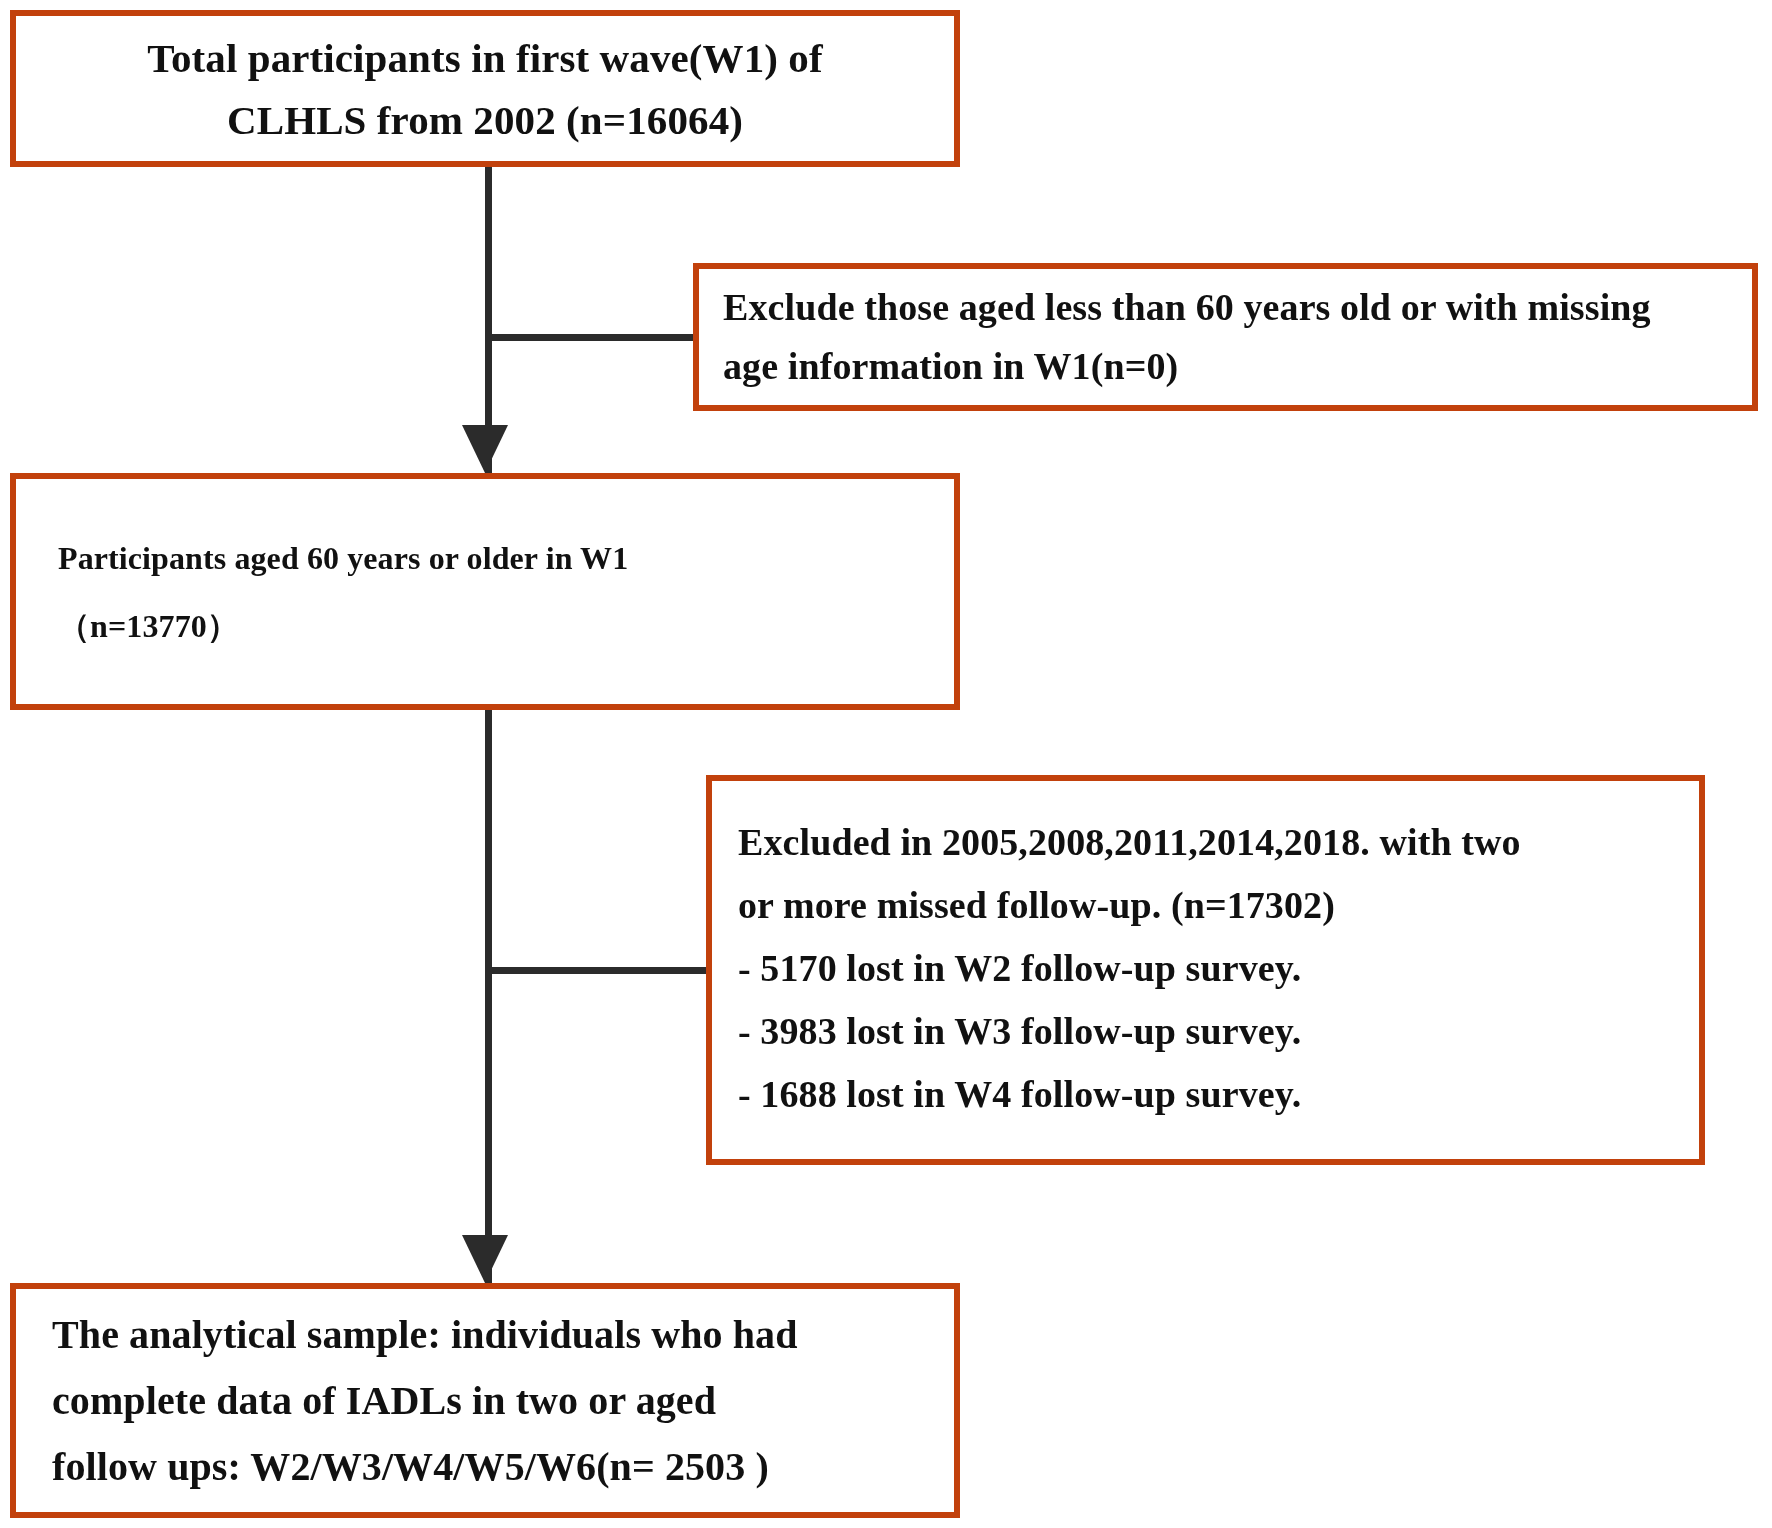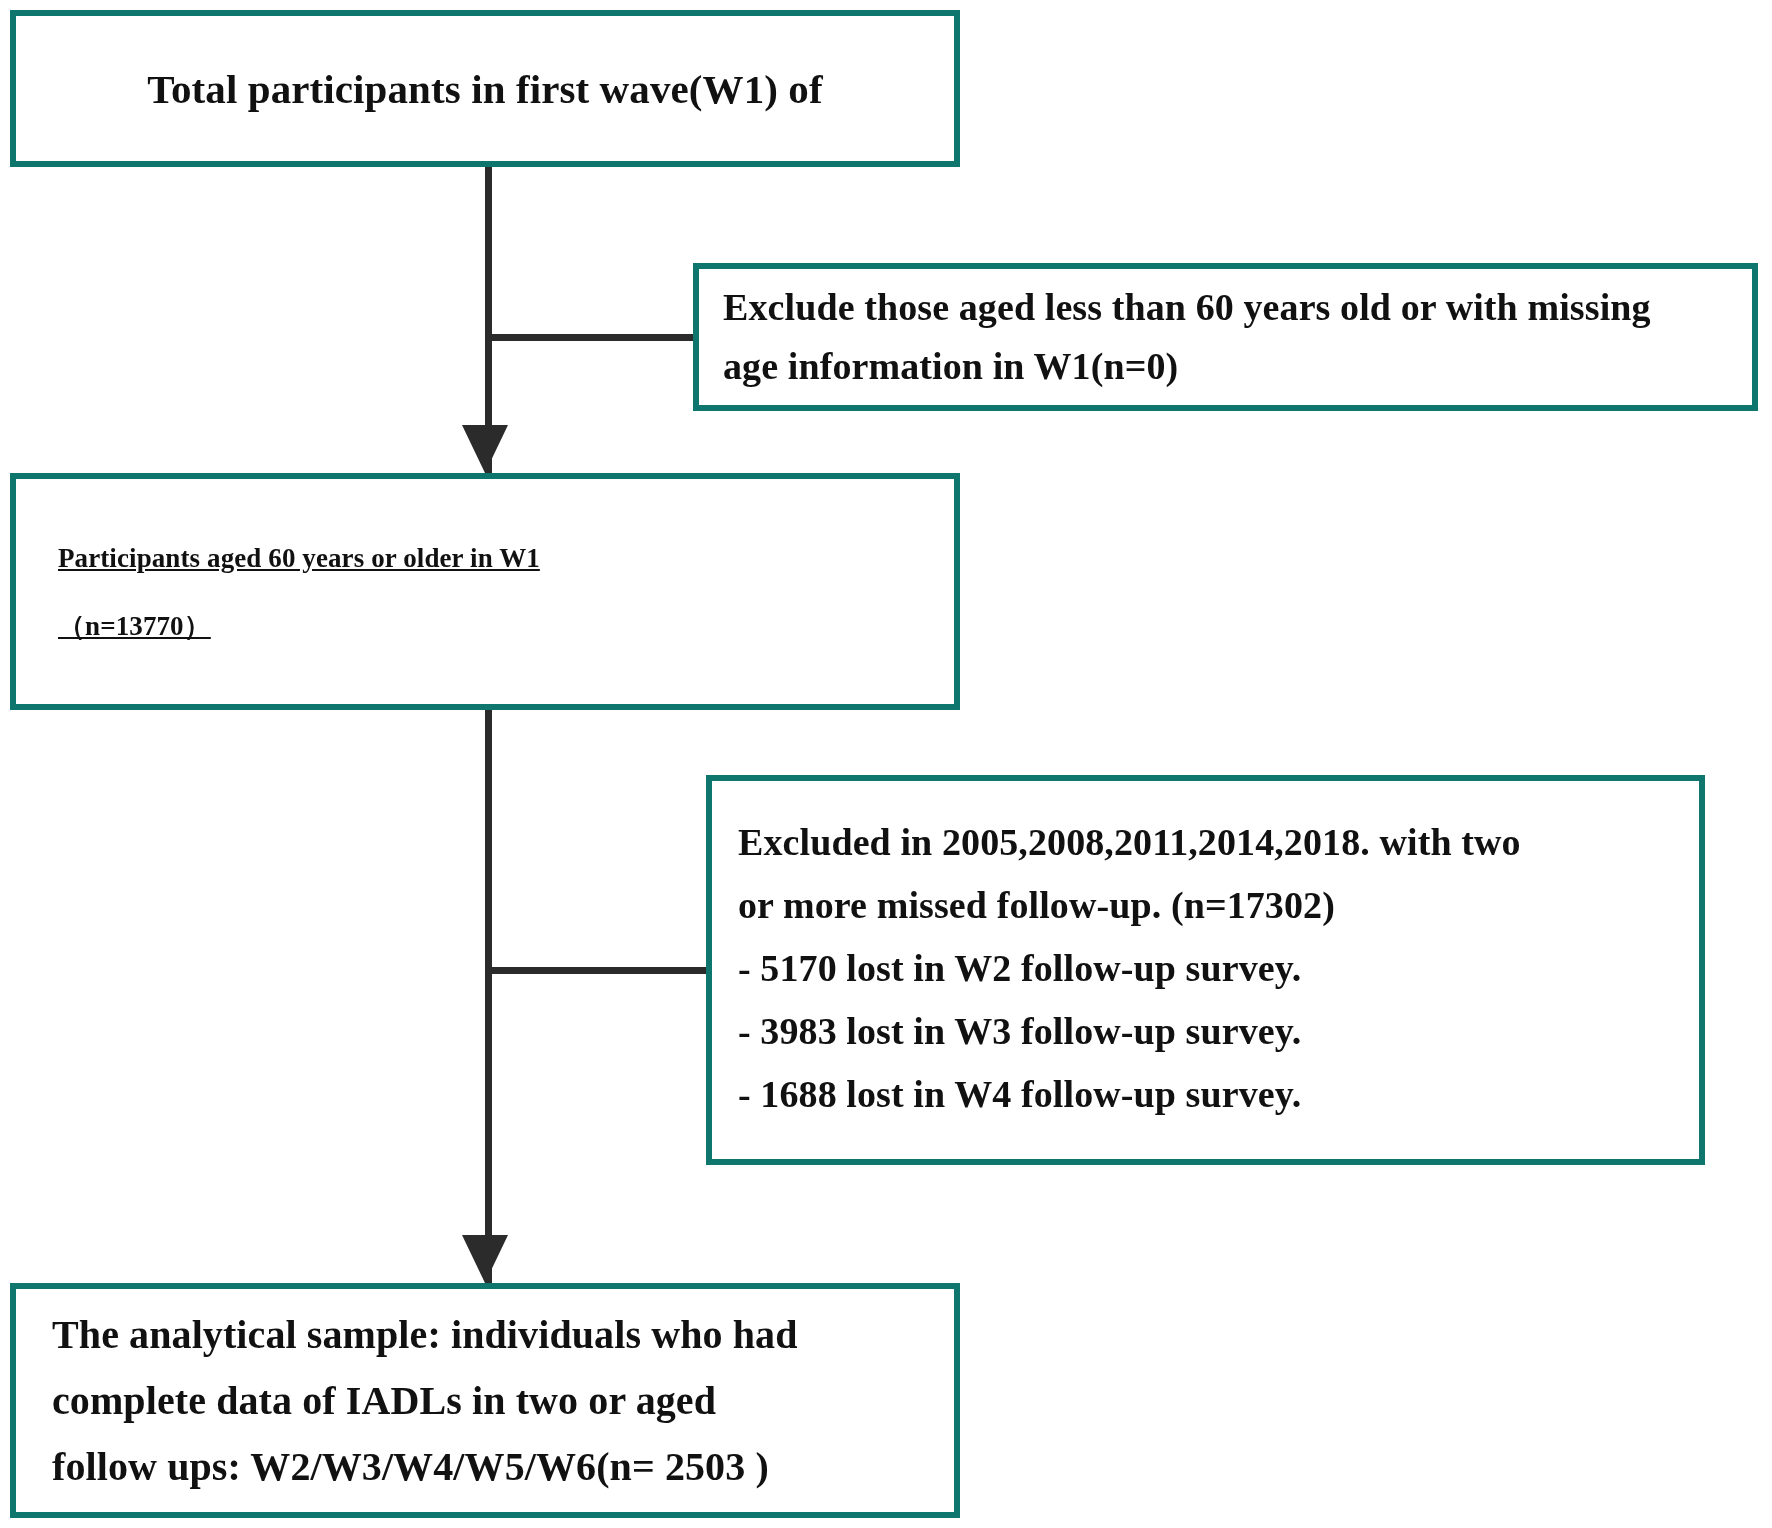--- a/index.html
+++ b/index.html
@@ -12,21 +12,21 @@
     position: relative;
     width: 1772px;
     height: 1528px;
     background: #ffffff;
     font-family: "Liberation Serif", "DejaVu Serif", serif;
     overflow: hidden;
   }
   .node {
     position: absolute;
     box-sizing: border-box;
-    border: 6px solid #0f766e;
+    border: 6px solid #c2410c;
     background: #ffffff;
     display: flex;
     flex-direction: column;
     justify-content: center;
     z-index: 3;
   }
   .node .line {
     font-weight: bold;
     color: #111111;
     letter-spacing: 0.1px;
@@ -47,21 +47,21 @@
     padding: 0 24px;
   }
   #node-exclude-age .line { font-size: 38px; line-height: 59px; text-align: left; }
 
   
   #node-aged60 {
     left: 10px; top: 473px;
     width: 950px; height: 237px;
     padding: 0 42px;
   }
-  #node-aged60 .line { font-size: 27px; line-height: 68px; text-align: left; text-decoration: underline; }
+  #node-aged60 .line { font-size: 32px; line-height: 68px; text-align: left; }
 
   
   #node-exclude-followup {
     left: 706px; top: 775px;
     width: 999px; height: 390px;
     padding: 30px 26px;
     justify-content: flex-start;
   }
   #node-exclude-followup .line { font-size: 38px; line-height: 63px; text-align: left; }
 
@@ -105,20 +105,21 @@
   
   #branch-2 { left: 485px; top: 967px; width: 228px; }
 </style>
 </head>
 <body>
 
 <div id="canvas">
 
   <div class="node" id="node-total">
     <div class="line">Total participants in first wave(W1) of</div>
+    <div class="line">CLHLS from 2002 (n=16064)</div>
   </div>
 
   <div class="conn-v" id="trunk-1"></div>
   <div class="conn-h" id="branch-1"></div>
   <div class="arrowhead" id="arrow-1"></div>
 
   <div class="node" id="node-exclude-age">
     <div class="line">Exclude those aged less than 60 years old or with missing</div>
     <div class="line">age information in W1(n=0)</div>
   </div>

